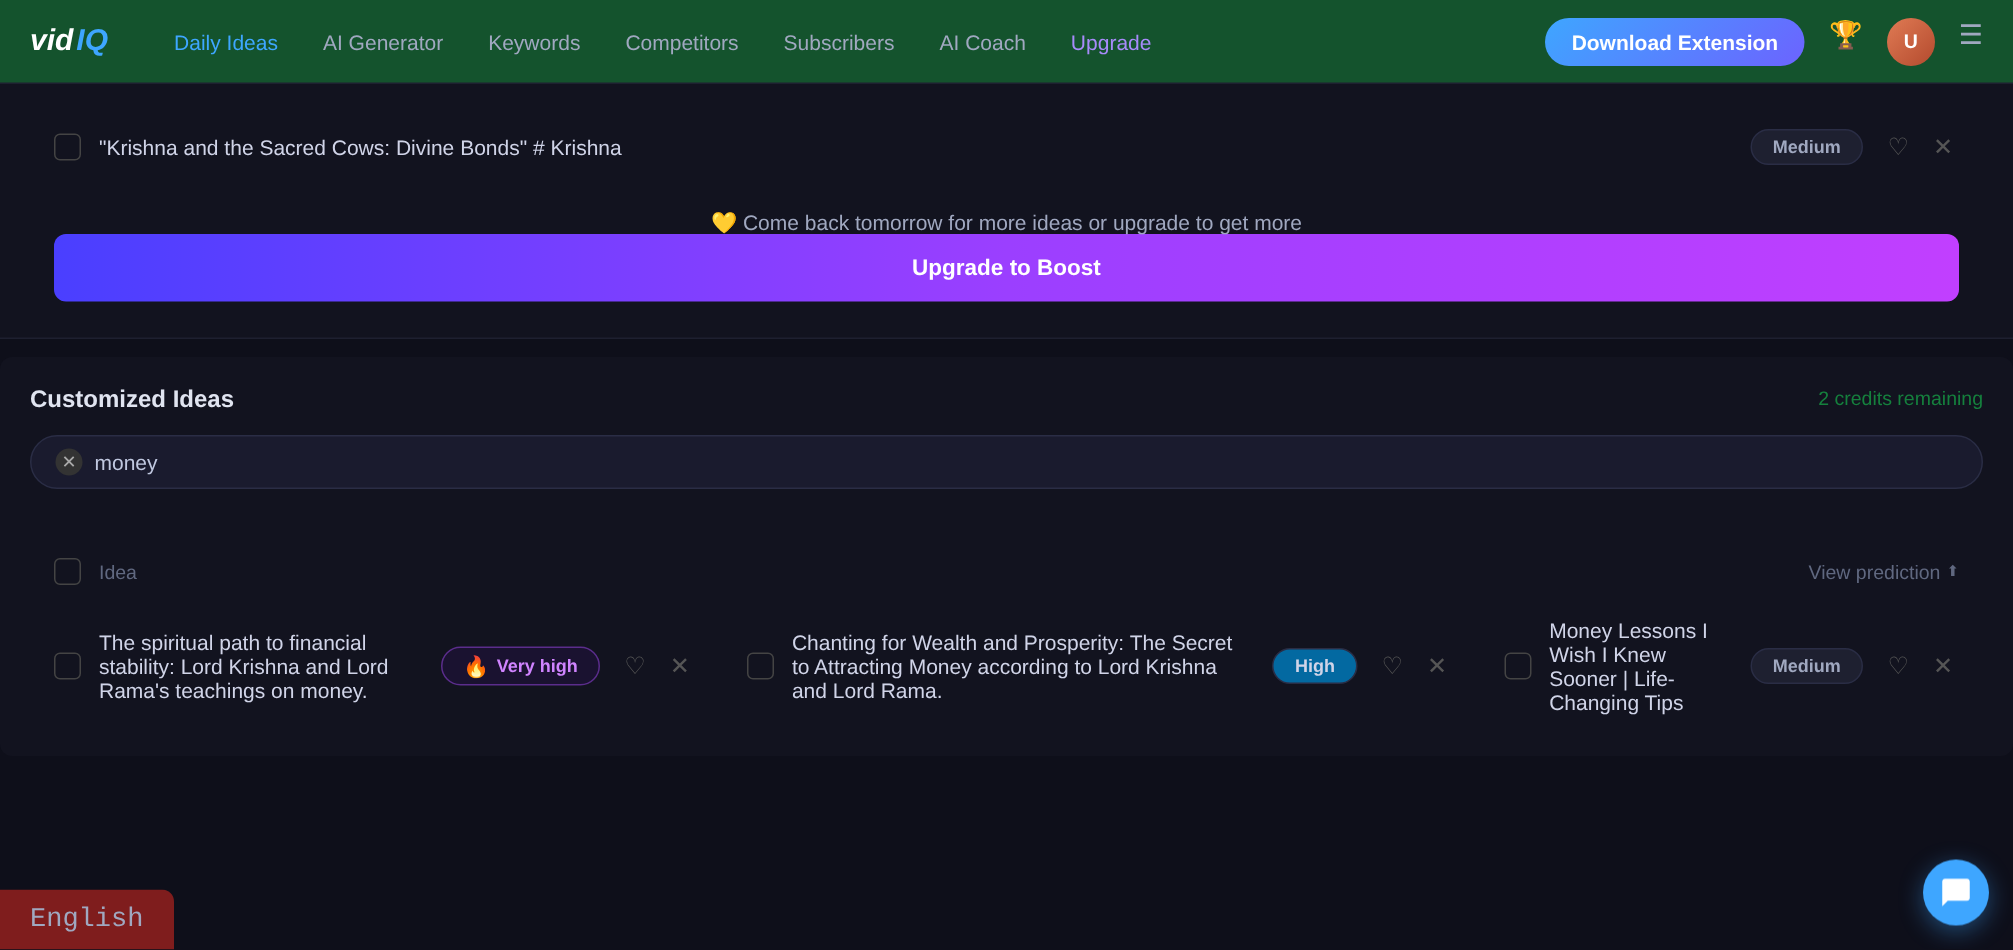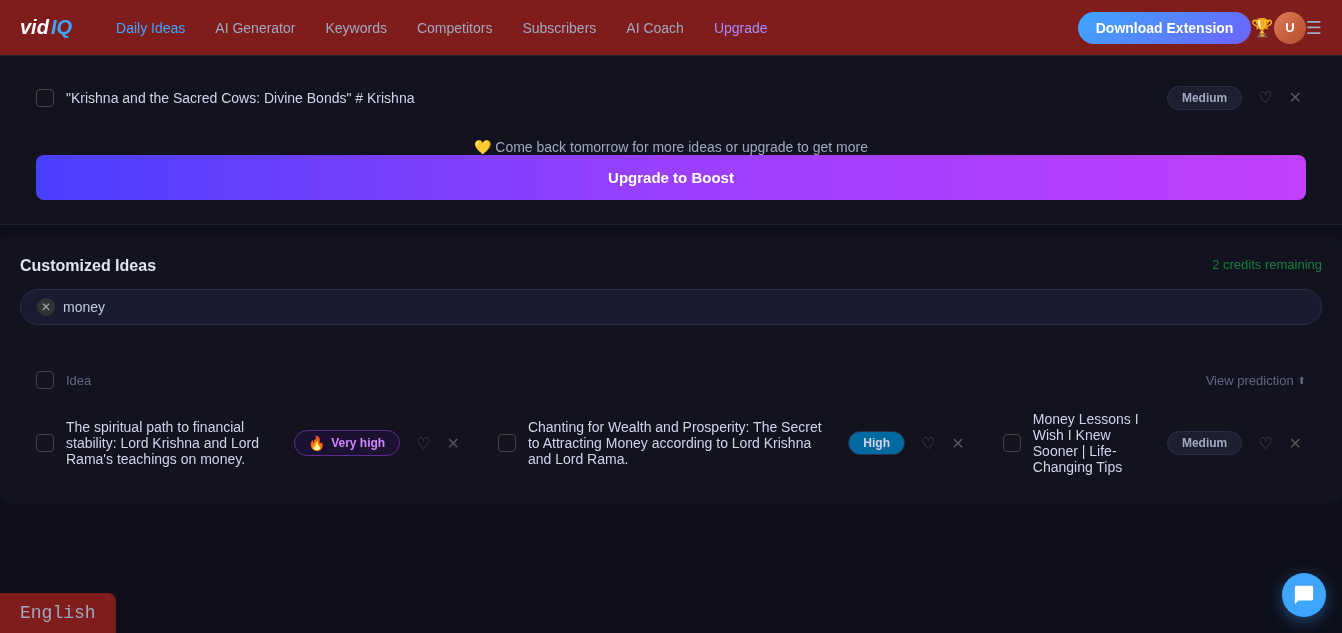--- a/index.html
+++ b/index.html
@@ -9,21 +9,21 @@
       font-family: -apple-system, BlinkMacSystemFont, 'Segoe UI', Arial, sans-serif;
       font-size: 14px;
       min-height: 633px;
       width: 1342px;
       overflow: hidden;
       position: relative;
     }
 
     
     .navbar {
-      background: #7f1d1d;
+      background: #14532d;
       border-bottom: 1px solid #1e2030;
       display: flex;
       align-items: center;
       padding: 0 20px;
       height: 56px;
       position: fixed;
       top: 0; left: 0; right: 0;
       z-index: 100;
     }
     .nav-links {
@@ -37,22 +37,22 @@
       padding: 6px 12px;
       border-radius: 6px;
       font-size: 14px;
       cursor: pointer;
       white-space: nowrap;
     }
     .nav-link.active { color: #3ea6ff; }
     .nav-link.upgrade { color: #a78bfa; }
     .nav-right {
       display: flex;
-      align-items: center;
-      gap: 0;
+      align-items: flex-start;
+      gap: 16px;
     }
     .download-btn {
       background: linear-gradient(135deg, #3ea6ff, #6c63ff);
       color: #fff;
       border: none;
       border-radius: 20px;
       padding: 8px 18px;
       font-size: 14px;
       font-weight: 600;
       cursor: pointer;

